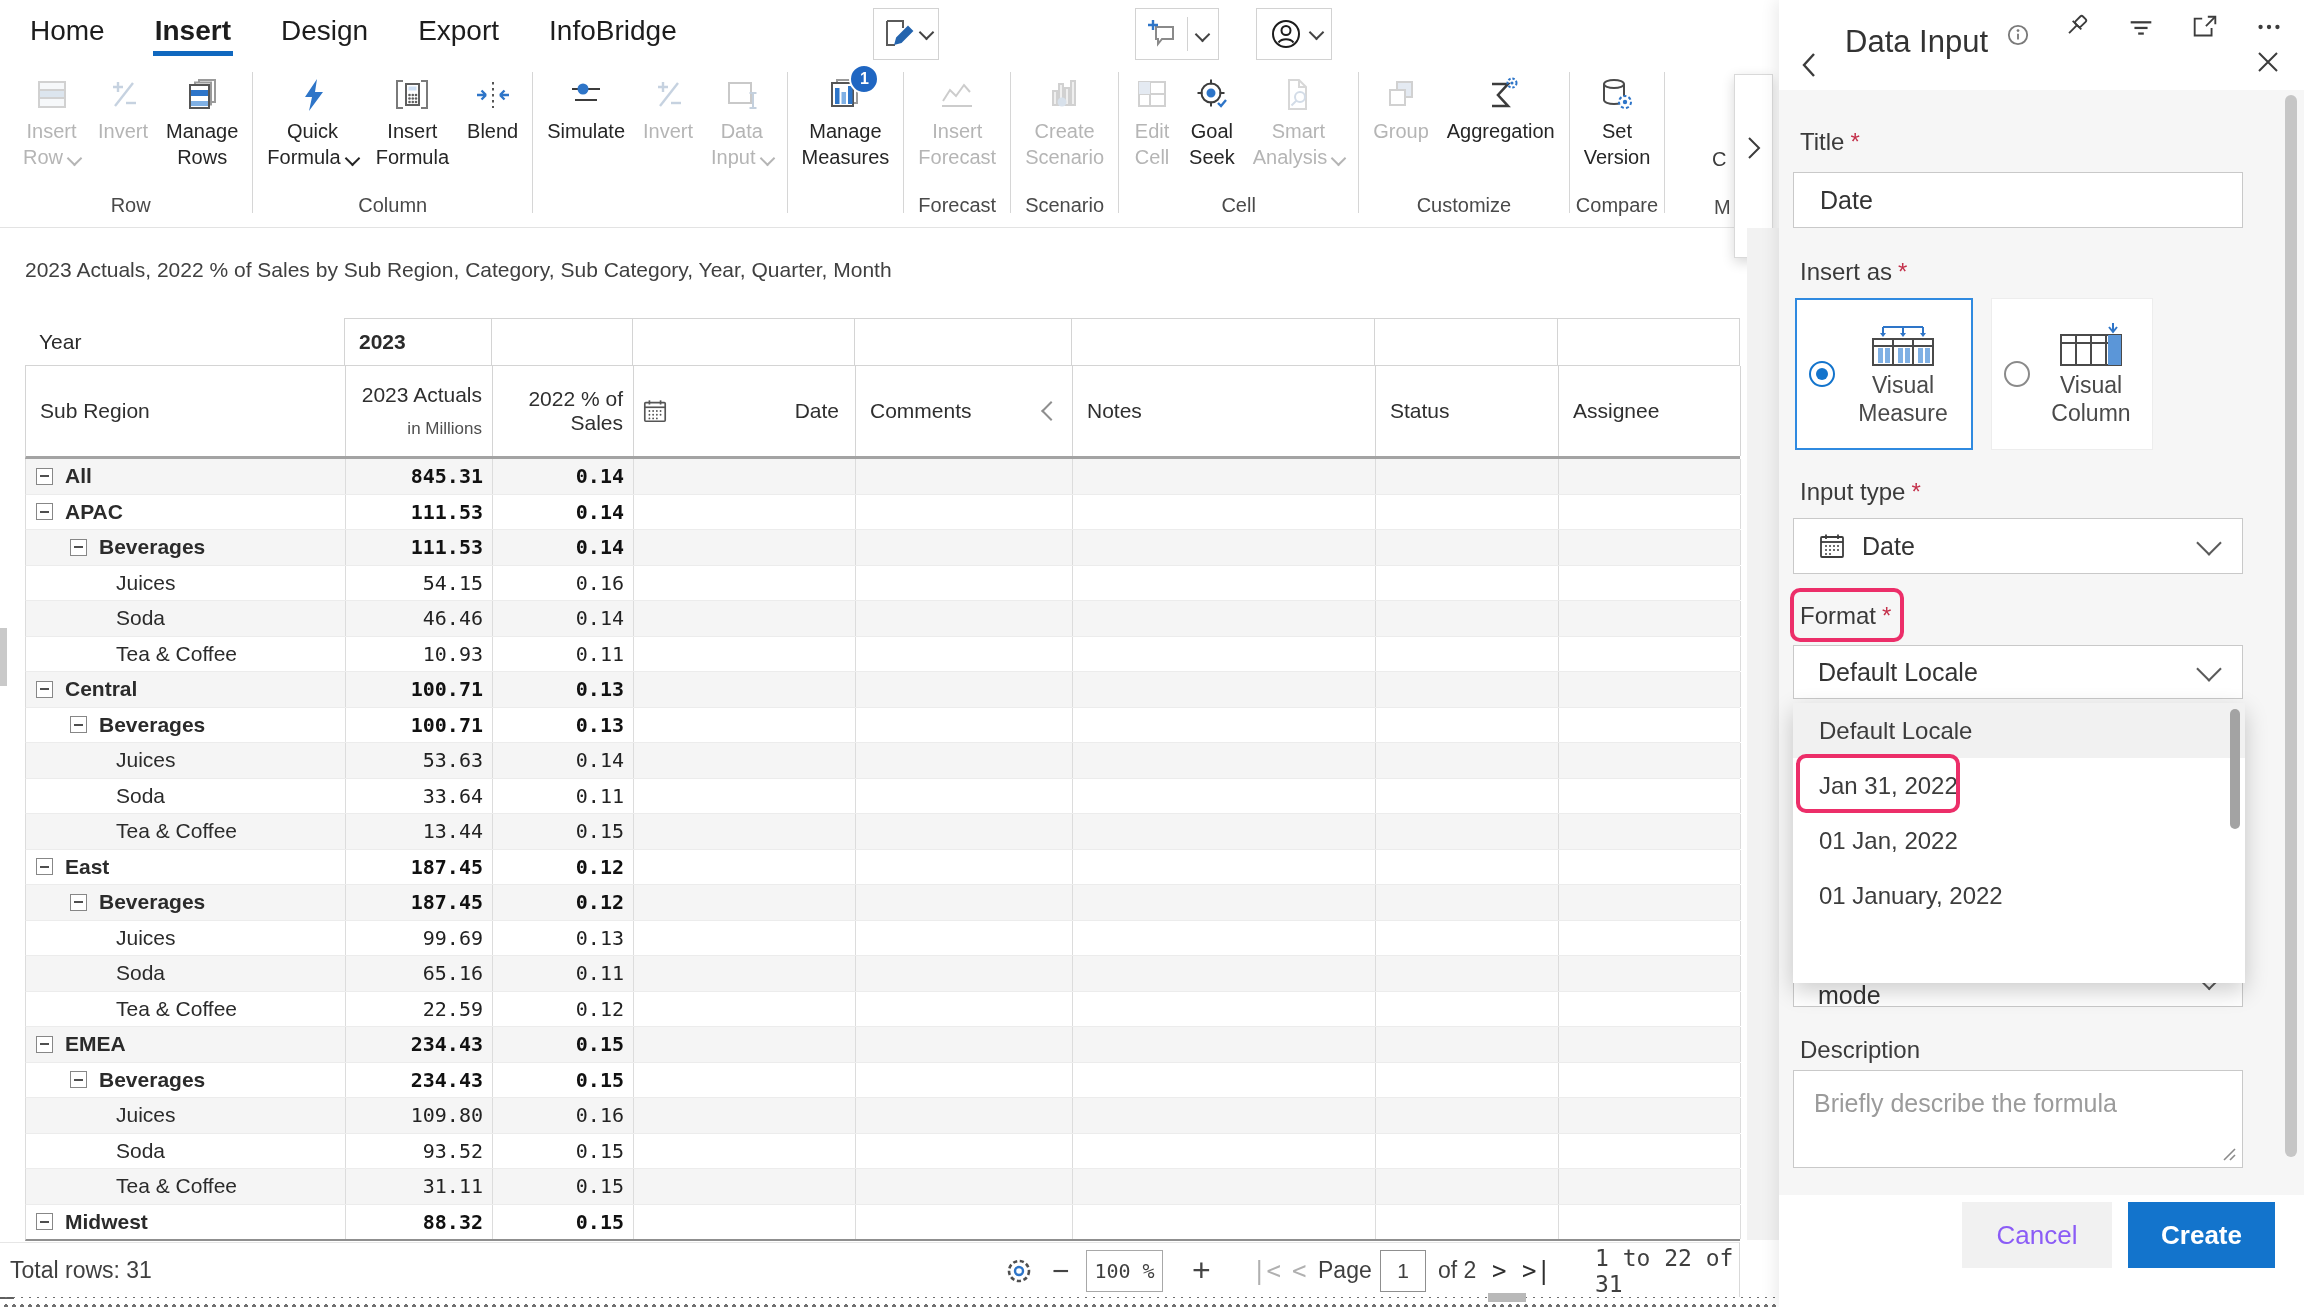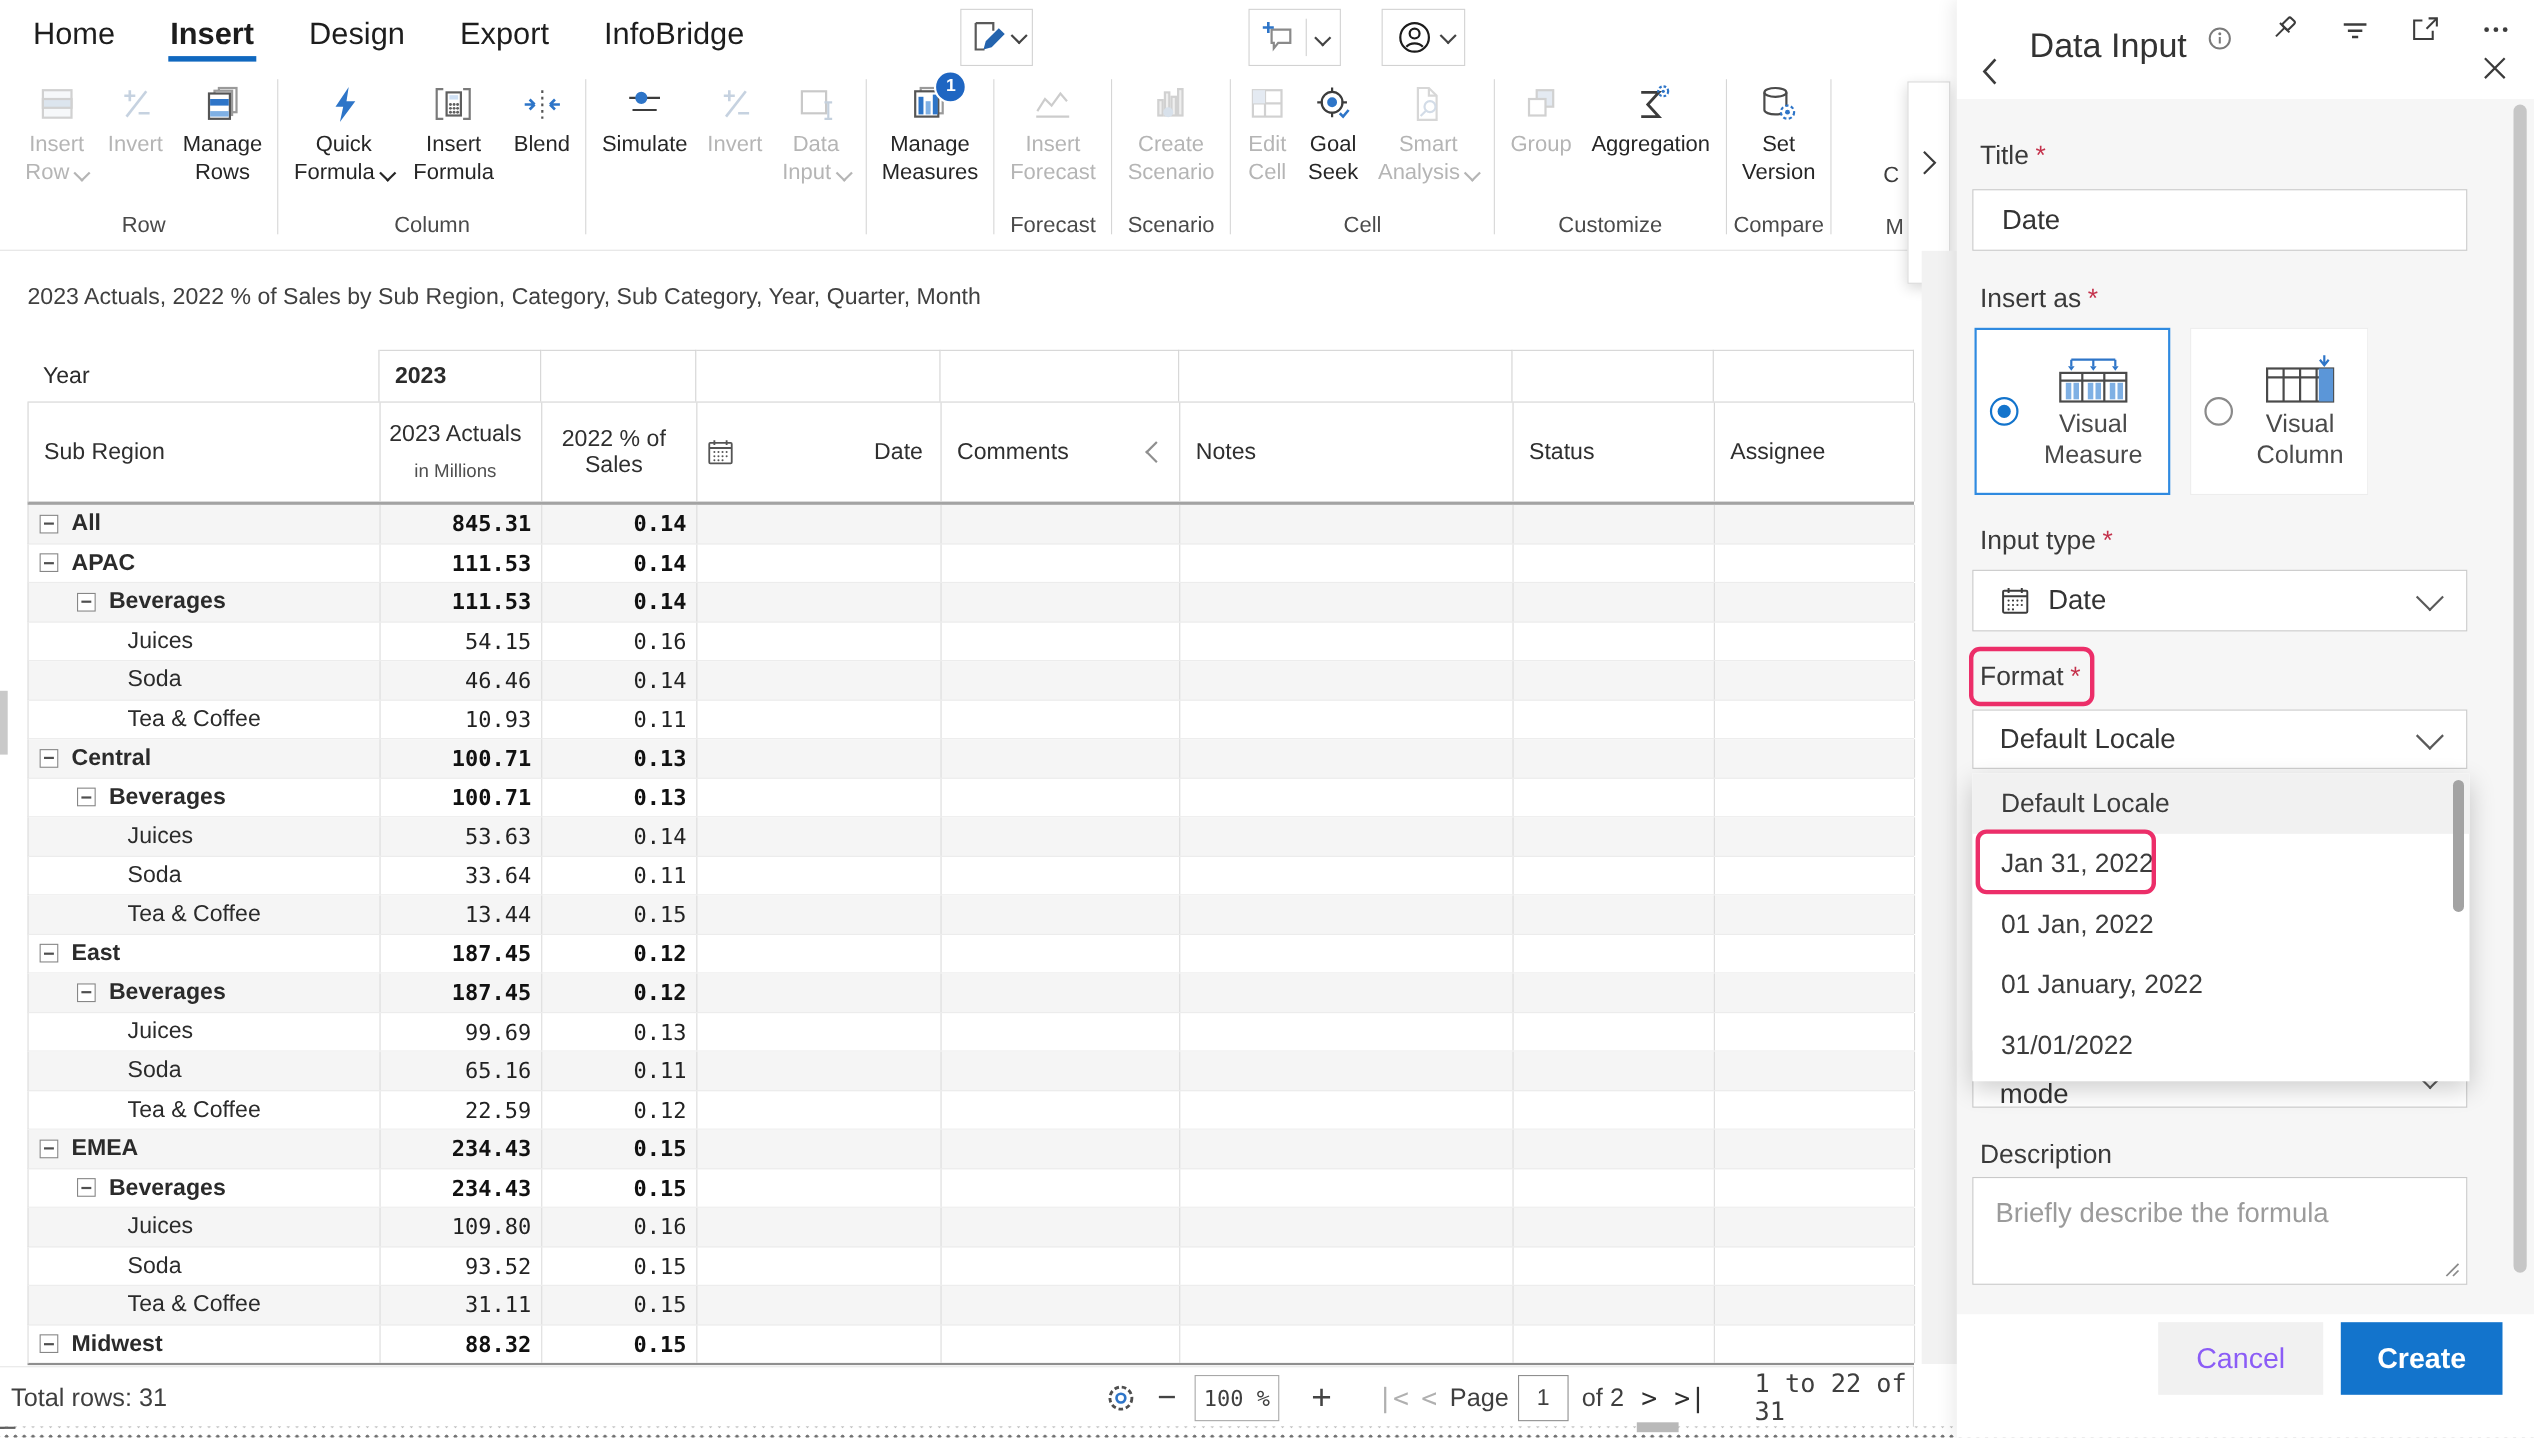--- a/index.html
+++ b/index.html
@@ -35,21 +35,21 @@
   .viz-title{position:absolute;left:25px;top:258px;font-size:21px;color:#404040}
   #tbl{position:absolute;left:25px;top:318px;width:1715px;font-size:21px}
   .grid8{display:grid;grid-template-columns:320px 147px 141px 222px 217px 303px 183px 182px}
   .hr1{height:47px}
   .hr1 .hc{border-right:1px solid #d4d4d4;border-top:1px solid #d4d4d4;display:flex;align-items:center}
   .hr1 .hc.first{border-top:none;border-right:1px solid #d4d4d4;font-weight:400;padding-left:14px}
   .hr1{border-bottom:1px solid #d4d4d4}
   .yearval{font-weight:700;padding-left:14px}
   .hr2{height:90px;border-bottom:3px solid #a3a3a3;border-left:1px solid #d4d4d4}
   .hr2 .hc{border-right:1px solid #d4d4d4;display:flex;align-items:center;color:#2f2f2f}
-  .hc.rt{justify-content:flex-end;text-align:right;padding-right:10px;flex-direction:column;align-items:center;justify-content:center}
+  .hc.rt{justify-content:flex-end;text-align:right;padding-right:10px;flex-direction:column;align-items:flex-end;justify-content:center}
   .hsub{font-size:17px;color:#4f4f4f;margin-top:12px}
   .hc.lf{padding-left:14px}
   .datehc{justify-content:space-between;padding-left:8px;padding-right:16px}
   .chevL{width:12px;height:12px;border-left:2px solid #8f8f8f;border-bottom:2px solid #8f8f8f;transform:rotate(45deg);margin-right:14px}
   .trow{height:34.5px;border-bottom:1px solid #ececec;border-left:1px solid #dcdcdc;cursor:default}
   .trow.shaded{background:#f5f5f5}
   .trow:last-child{border-bottom:2px solid #8f8f8f}
   .tc{border-right:1px solid #dcdcdc;display:flex;align-items:center;overflow:hidden}
   .c0{padding-left:90px}
   .lv0 .c0{padding-left:10px;font-weight:700}
@@ -951,21 +951,20 @@
   <div class="pinput hiddenfield" style="top:955px;height:52px;padding:0 24px;justify-content:space-between">
     <span>In both PowerBI read and edit mode</span>
     <span class="chevD"></span>
   </div>
 
   <div class="ddown">
     <div class="dditem hov">Default Locale</div>
     <div class="dditem">Jan 31, 2022</div>
     <div class="dditem">01 Jan, 2022</div>
     <div class="dditem">01 January, 2022</div>
-    <div class="dditem">31/01/2022</div>
     <div class="ddthumb"></div>
   </div>
   <div class="pinkbox" style="left:17px;top:754px;width:156px;height:51px"></div>
 
   <div class="flabel" style="top:1036px">Description</div>
   <div class="pinput tarea" style="top:1070px;height:98px">
     <span>Briefly describe the formula</span>
     <svg class="rsz" width="16" height="16" viewBox="0 0 16 16">
       <line x1="15" y1="4" x2="4" y2="15" stroke="#8a8a8a" stroke-width="1.6"></line>
         <line x1="15" y1="10" x2="10" y2="15" stroke="#8a8a8a" stroke-width="1.6"></line>

